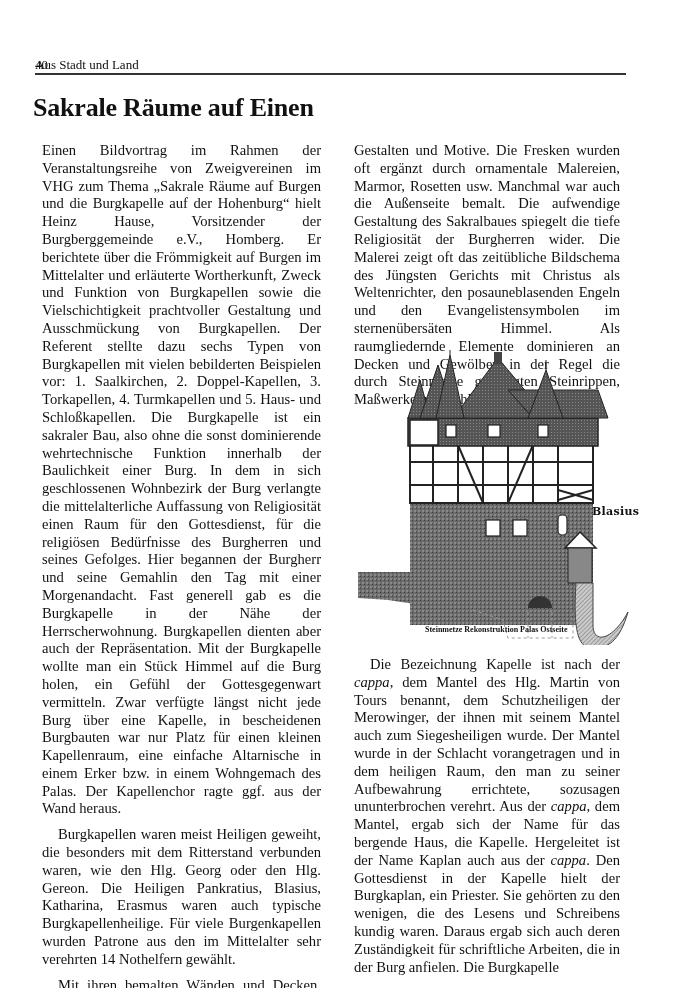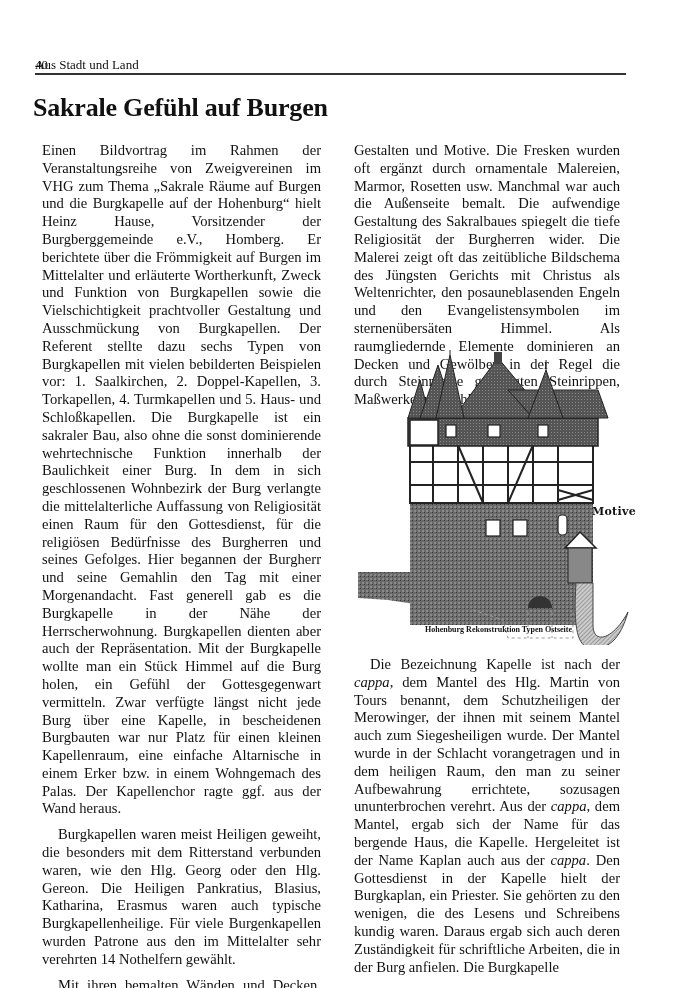--- a/index.html
+++ b/index.html
@@ -24,21 +24,21 @@
   </style>
 </head>
 <body>
 
 <div class="page-header">
   <span class="page-number">40</span>
   <span class="running-title">Aus Stadt und Land</span>
 </div>
 <div class="header-rule"></div>
 
-<h1 class="article-title">Sakrale Gefühl auf Burgen</h1>
+<h1 class="article-title">Sakrale Räume auf Einen</h1>
 
 <div class="col col-left">
   <p>Einen Bildvortrag im Rahmen der Veranstaltungsreihe von Zweigvereinen im VHG zum Thema „Sakrale Räume auf Burgen und die Burgkapelle auf der Hohenburg“ hielt Heinz Hause, Vorsitzender der Burgberggemeinde e.V., Homberg. Er berichtete über die Frömmigkeit auf Burgen im Mittelalter und erläuterte Wortherkunft, Zweck und Funktion von Burgkapellen sowie die Vielschichtigkeit prachtvoller Gestaltung und Ausschmückung von Burgkapellen. Der Referent stellte dazu sechs Typen von Burgkapellen mit vielen bebilderten Beispielen vor: 1. Saalkirchen, 2. Doppel-Kapellen, 3. Torkapellen, 4. Turmkapellen und 5. Haus- und Schloßkapellen. Die Burgkapelle ist ein sakraler Bau, also ohne die sonst dominierende wehrtechnische Funktion innerhalb der Baulichkeit einer Burg. In dem in sich geschlossenen Wohnbezirk der Burg verlangte die mittelalterliche Auffassung von Religiosität einen Raum für den Gottesdienst, für die religiösen Bedürfnisse des Burgherren und seines Gefolges. Hier begannen der Burgherr und seine Gemahlin den Tag mit einer Morgenandacht. Fast generell gab es die Burgkapelle in der Nähe der Herrscherwohnung. Burgkapellen dienten aber auch der Repräsentation. Mit der Burgkapelle wollte man ein Stück Himmel auf die Burg holen, ein Gefühl der Gottesgegenwart vermitteln. Zwar verfügte längst nicht jede Burg über eine Kapelle, in bescheidenen Burgbauten war nur Platz für einen kleinen Kapellenraum, eine einfache Altarnische in einem Erker bzw. in einem Wohngemach des Palas. Der Kapellenchor ragte ggf. aus der Wand heraus.</p>
   <p class="indent">Burgkapellen waren meist Heiligen geweiht, die besonders mit dem Ritterstand verbunden waren, wie den Hlg. Georg oder den Hlg. Gereon. Die Heiligen Pankratius, Blasius, Katharina, Erasmus waren auch typische Burgkapellenheilige. Für viele Burgenkapellen wurden Patrone aus den im Mittelalter sehr verehrten 14 Nothelfern gewählt.</p>
   <p class="indent">Mit ihren bemalten Wänden und Decken, Buntglasscheiben und einem oft goldenen Kruzifix auf dem Altar war die Burgkapelle der schönste Raum der Burg. Wandmalereien finden sich in unzähligen Burgkapellen. Sie zeigen religiöse</p>
 </div>
 
 <div class="col col-right">
   <p>Gestalten und Motive. Die Fresken wurden oft ergänzt durch ornamentale Malereien, Marmor, Rosetten usw. Manchmal war auch die Außenseite bemalt. Die aufwendige Gestaltung des Sakralbaues spiegelt die tiefe Religiosität der Burgherren wider. Die Malerei zeigt oft das zeitübliche Bildschema des Jüngsten Gerichts mit Christus als Weltenrichter, den posauneblasenden Engeln und den Evangelistensymbolen im sternenübersäten Himmel. Als raumgliedernde Elemente dominieren an Decken und Gewölben in der Regel die durch Steinmetze gefertigten Steinrippen, Maßwerke und Schlußsteine.</p>
 </div>
@@ -110,18 +110,18 @@
 
     <g stroke="#999" stroke-dasharray="3,3" fill="none">
       <polyline points="115,260 145,270 150,288 215,288 215,262"></polyline>
       <line x1="170" y1="262" x2="170" y2="288"></line>
       <line x1="194" y1="262" x2="194" y2="288"></line>
     </g>
 
     <path d="M218,233 L235,233 L235,275 C235,295 255,290 270,262 C262,290 250,300 232,298 C220,296 215,280 218,233 Z" fill="url(#hatch)" stroke="#444"></path>
   </svg>
 </div>
-<div class="fig-label">Motive</div>
-<div class="fig-caption">Hohenburg Rekonstruktion Typen Ostseite</div>
+<div class="fig-label">Blasius</div>
+<div class="fig-caption">Steinmetze Rekonstruktion Palas Ostseite</div>
 
 <div class="col col-right-bottom">
   <p class="indent"><span>Die Bezeichnung Kapelle ist nach der </span><em>cappa</em><span>, dem Mantel des Hlg. Martin von Tours benannt, dem Schutzheiligen der Merowinger, der ihnen mit seinem Mantel auch zum Siegesheiligen wurde. Der Mantel wurde in der Schlacht vorangetragen und in dem heiligen Raum, den man zu seiner Aufbewahrung errichtete, sozusagen ununterbrochen verehrt. Aus der </span><em>cappa</em><span>, dem Mantel, ergab sich der Name für das bergende Haus, die Kapelle. Hergeleitet ist der Name Kaplan auch aus der </span><em>cappa</em><span>. Den Gottesdienst in der Kapelle hielt der Burgkaplan, ein Priester. Sie gehörten zu den wenigen, die des Lesens und Schreibens kundig waren. Daraus ergab sich auch deren Zuständigkeit für schriftliche Arbeiten, die in der Burg anfielen. Die Burgkapelle</span></p>
 </div>
 
 </body></html>

